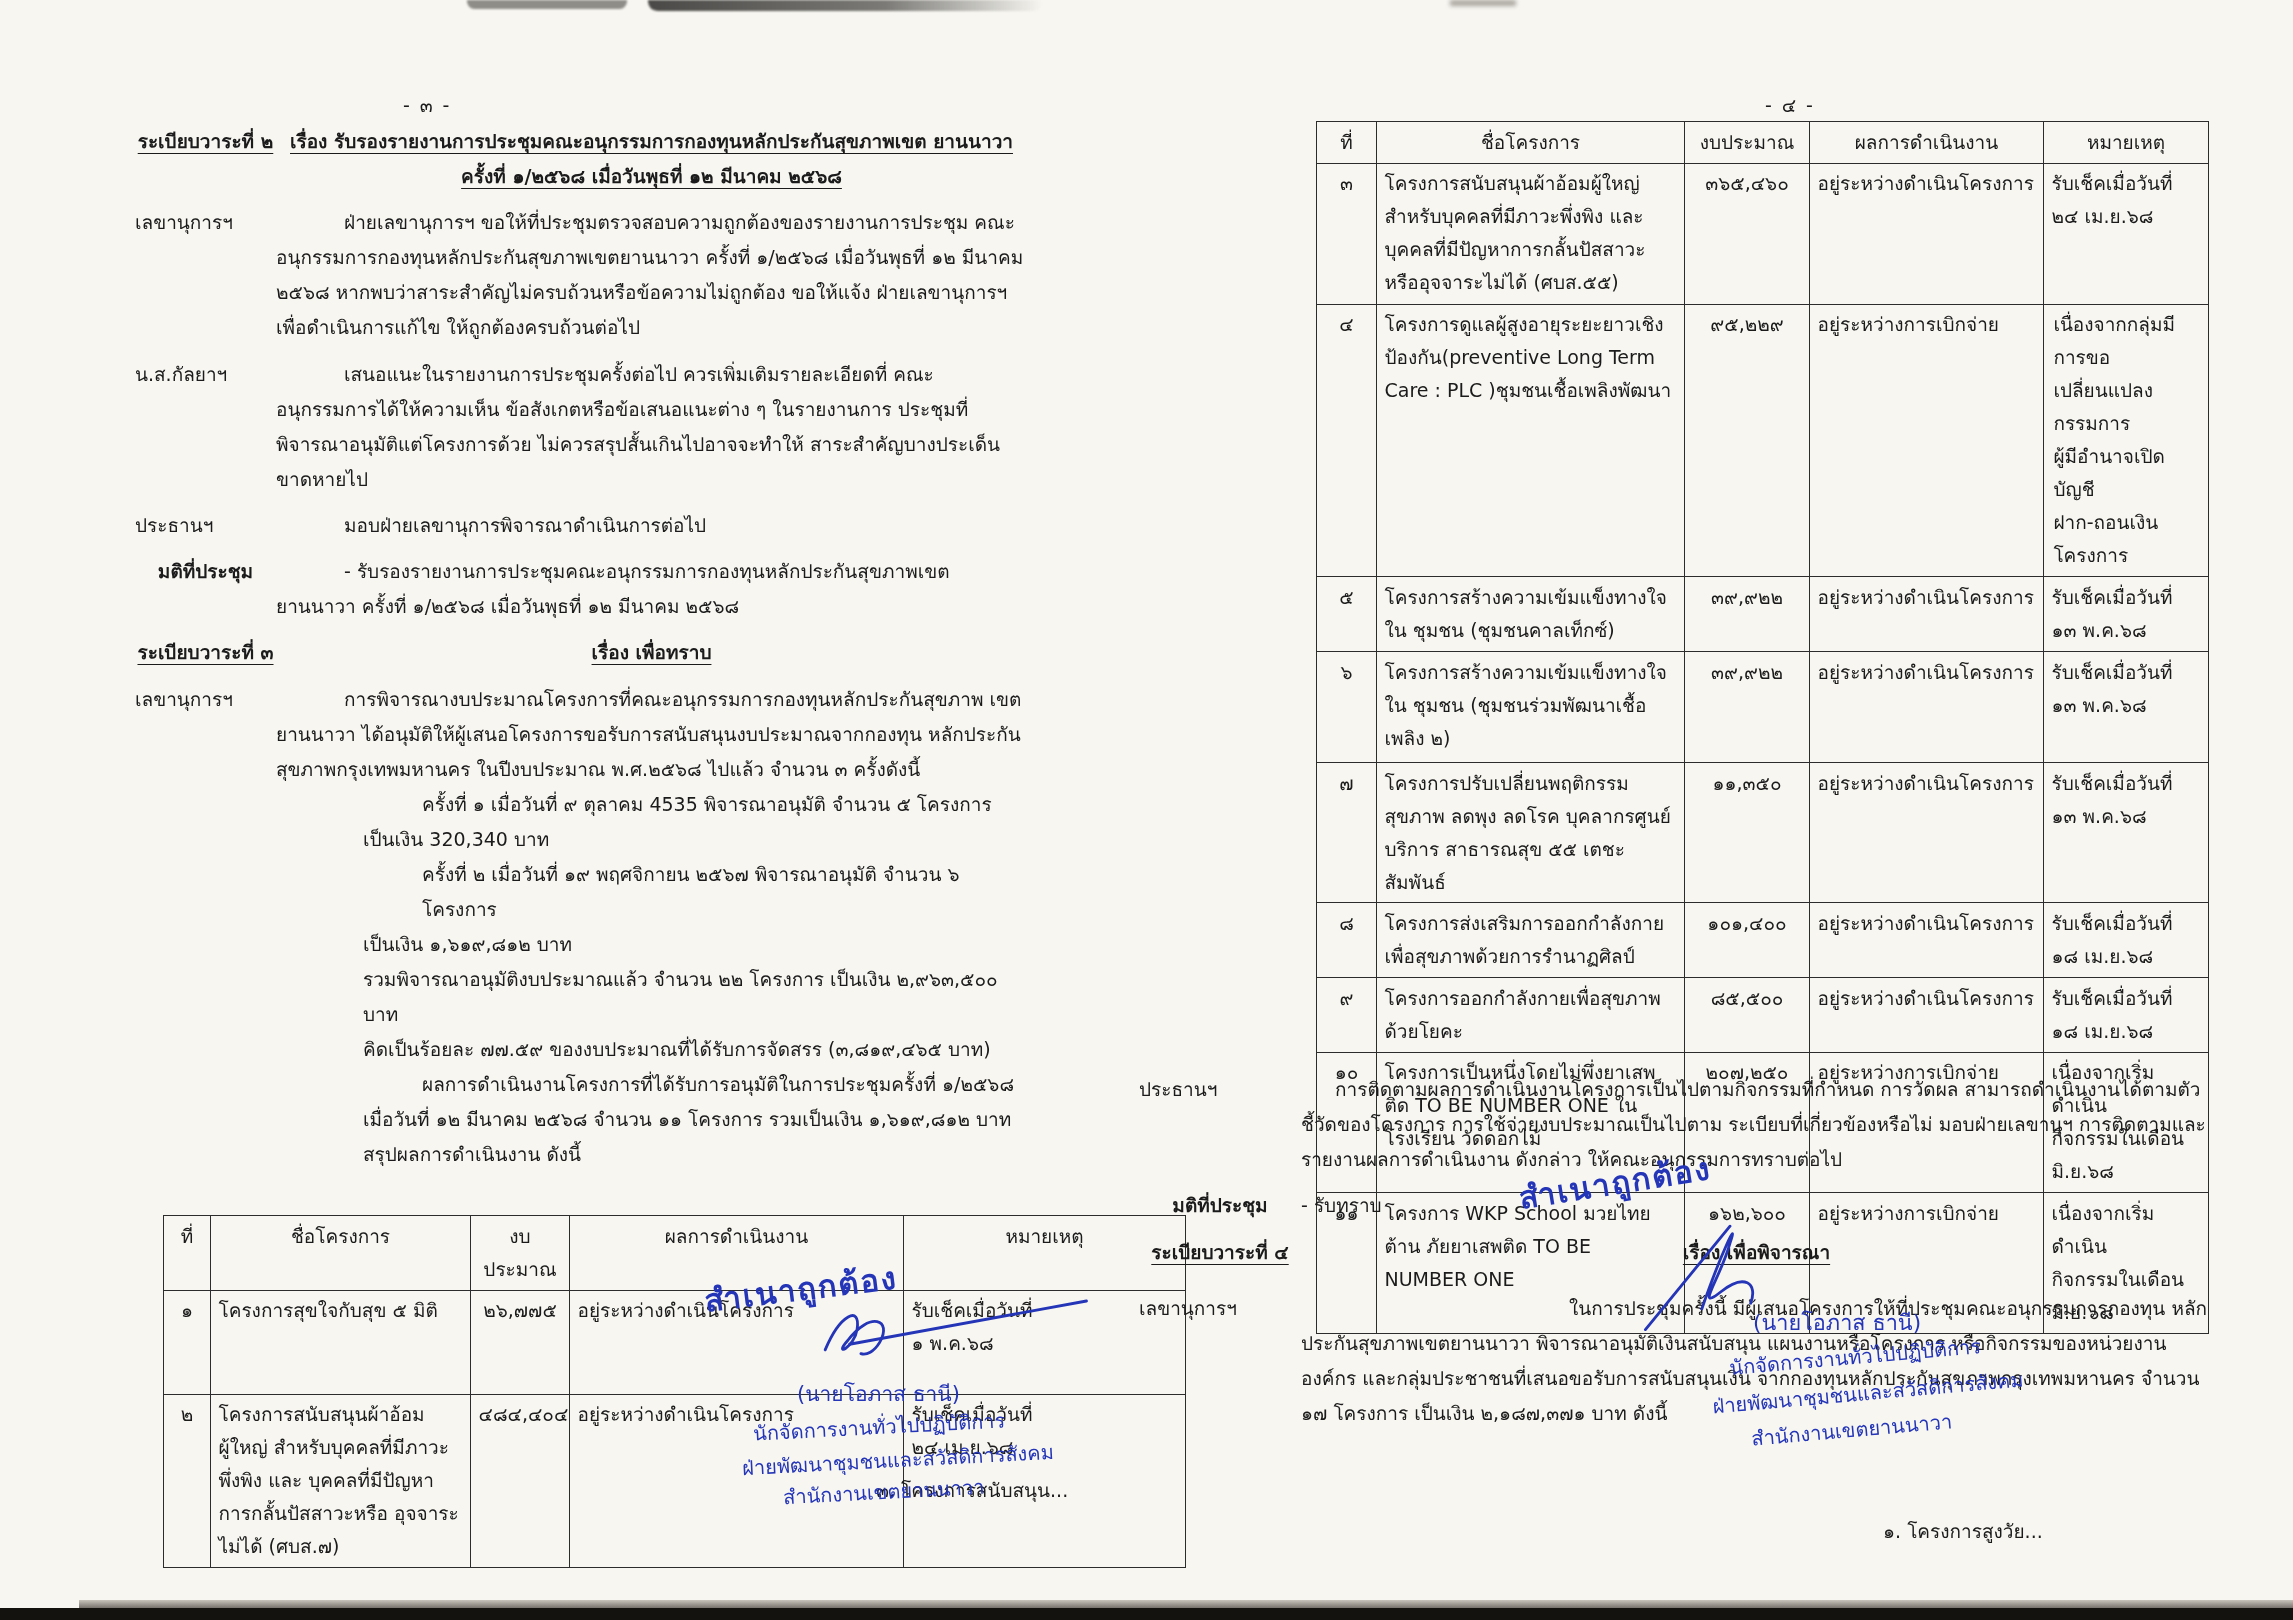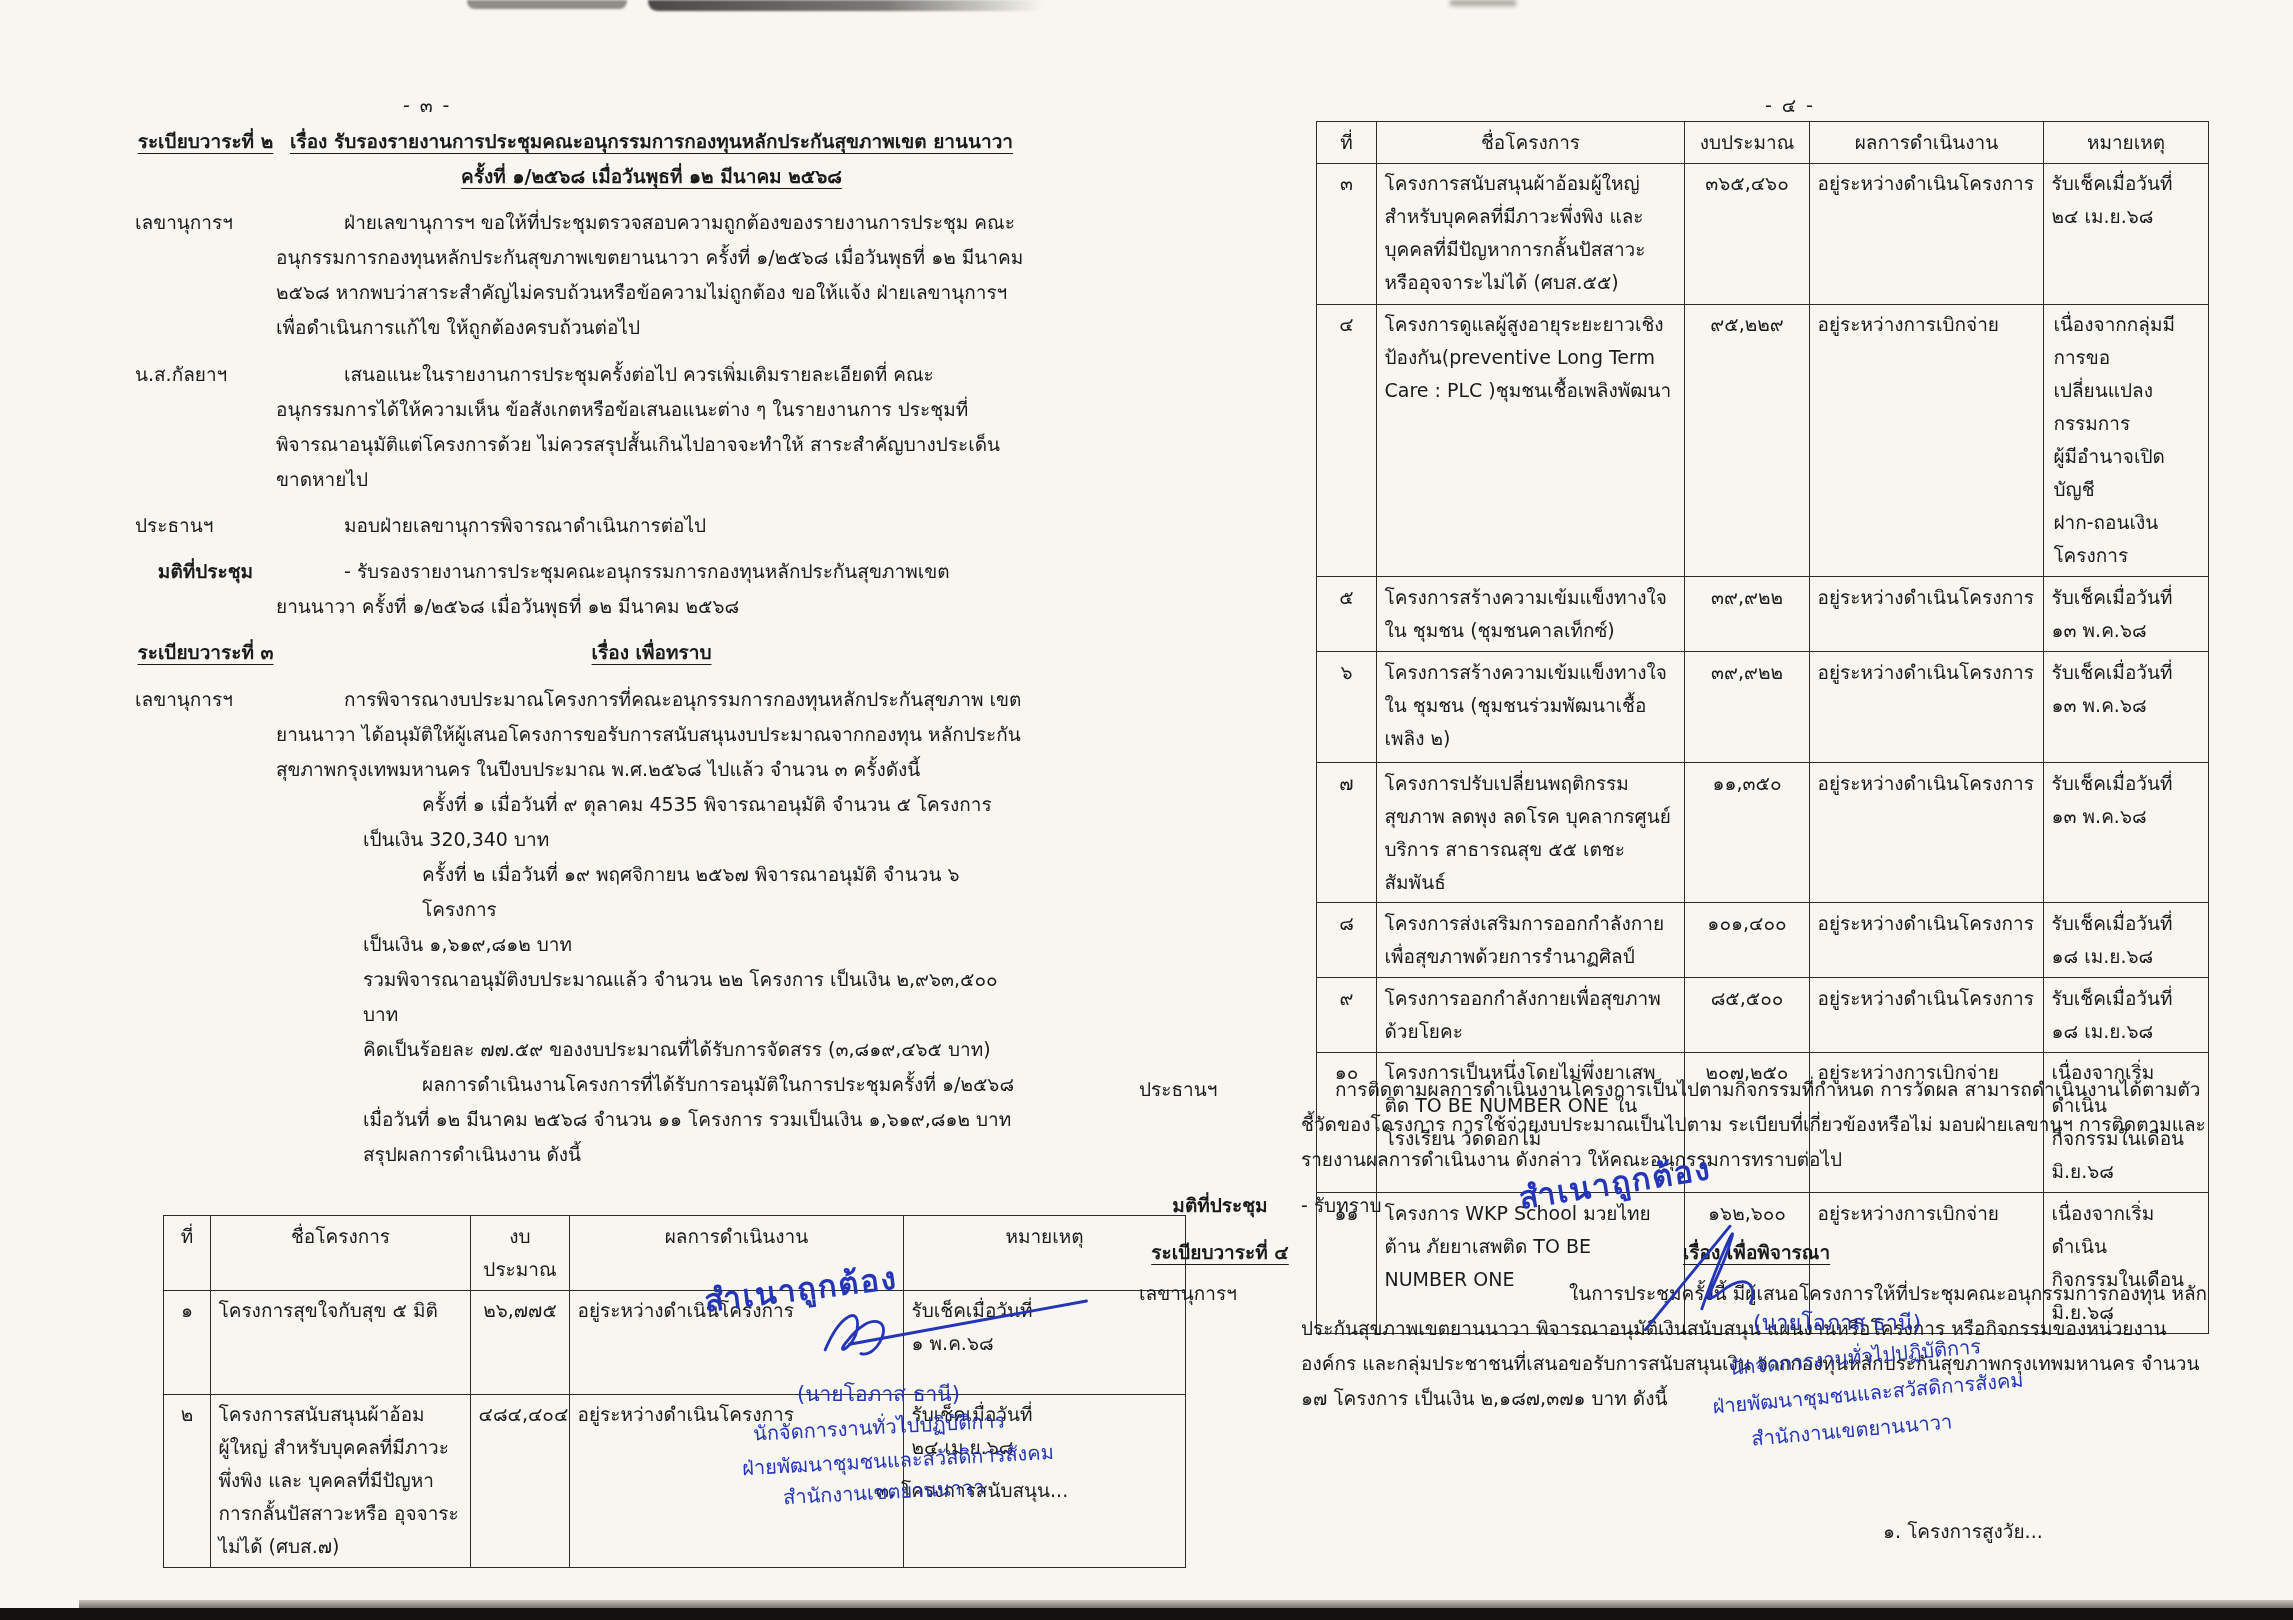--- a/index.html
+++ b/index.html
@@ -264,21 +264,21 @@
     <div class="kv">
       <div class="lbl">ประธานฯ</div>
       <div class="val ti36">การติดตามผลการดำเนินงานโครงการเป็นไปตามกิจกรรมที่กำหนด การวัดผล สามารถดำเนินงานได้ตามตัวชี้วัดของโครงการ การใช้จ่ายงบประมาณเป็นไปตาม ระเบียบที่เกี่ยวข้องหรือไม่ มอบฝ่ายเลขานุฯ การติดตามและรายงานผลการดำเนินงาน ดังกล่าว ให้คณะอนุกรรมการทราบต่อไป</div>
     </div>
 
     <div class="kv">
       <div class="lbl bold">มติที่ประชุม</div>
       <div class="val">- รับทราบ</div>
     </div>
 
-    <div class="kv" style="margin-bottom:6px;">
+    <div class="kv" style="margin-bottom:21px;">
       <div class="lbl bold u heading">ระเบียบวาระที่  ๔</div>
       <div class="val bold u heading">เรื่อง เพื่อพิจารณา</div>
     </div>
 
     <div class="kv">
       <div class="lbl">เลขานุการฯ</div>
       <div class="val ti285">ในการประชุมครั้งนี้ มีผู้เสนอโครงการให้ที่ประชุมคณะอนุกรรมการกองทุน หลักประกันสุขภาพเขตยานนาวา พิจารณาอนุมัติเงินสนับสนุน แผนงานหรือโครงการ หรือกิจกรรมของหน่วยงาน องค์กร และกลุ่มประชาชนที่เสนอขอรับการสนับสนุนเงิน จากกองทุนหลักประกันสุขภาพกรุงเทพมหานคร จำนวน ๑๗ โครงการ เป็นเงิน ๒,๑๘๗,๓๗๑ บาท ดังนี้</div>
     </div>
   </div>
 

